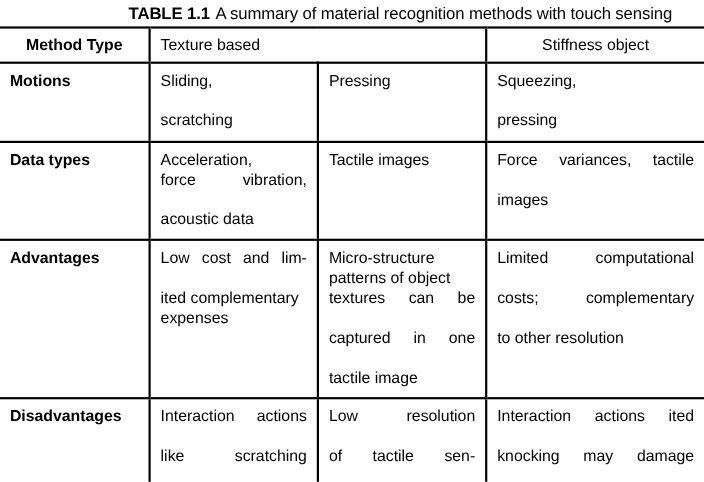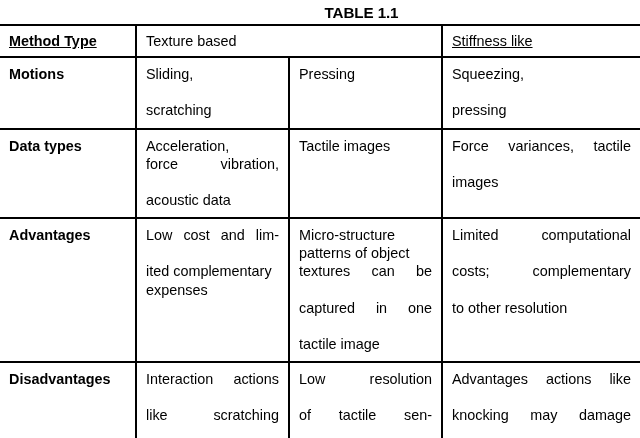--- a/index.html
+++ b/index.html
@@ -93,24 +93,23 @@
     text-align: justify;
     text-justify: inter-word;
     hyphens: manual;
   }
   .cellbody.nojust { text-align: left; }
 
   .hdr-center {
     font-weight: normal;
   }
   .hdr-left {
-    text-align: left;
+    text-align: center;
     font-weight: normal;
     padding-left: 11px;
-    text-decoration: underline;
   }
 
   
   .cellbody .ln {
     display: block;
     text-align: justify;
     text-justify: inter-word;
   }
   .cellbody .ln::after {
     content: "";
@@ -120,35 +119,36 @@
   }
   .cellbody .ln.flush::after { content: none; width: 0; }
 </style>
 </head>
 <body>
 
 <div class="page">
 
   <div class="caption">
     <span class="lbl">TABLE 1.1</span>
+    <span class="txt">A summary of material recognition methods with touch sensing</span>
   </div>
 
   <table class="tbl">
     <colgroup>
       <col class="c1">
         <col class="c2">
         <col class="c3">
         <col class="c4">
     </colgroup>
     <tbody>
 
       <tr class="head">
         <td class="rowhead hdr-left" style="font-weight:bold">Method Type</td>
         <td class="hdr-center vr-l" colspan="2">Texture based</td>
-        <td class="hdr-left vr-l">Stiffness like</td>
+        <td class="hdr-left vr-l">Stiffness object</td>
       </tr>
 
       <tr class="body">
         <td class="rowhead">Motions</td>
         <td class="cellbody vr-l">
           <span class="ln">Sliding,</span>
           <span class="ln flush">scratching</span>
         </td>
         <td class="cellbody nojust vr-l">
           <span class="ln flush">Pressing</span>
@@ -202,21 +202,21 @@
           <span class="ln">Interaction actions</span>
           <span class="ln">like scratching</span>
 
         </td>
         <td class="cellbody vr-l">
           <span class="ln">Low resolution</span>
           <span class="ln">of tactile sen-</span>
 
         </td>
         <td class="cellbody vr-l">
-          <span class="ln">Advantages actions like</span>
+          <span class="ln">Interaction actions ited</span>
           <span class="ln">knocking may damage</span>
 
         </td>
       </tr>
 
     </tbody>
   </table>
 
 </div>
 

